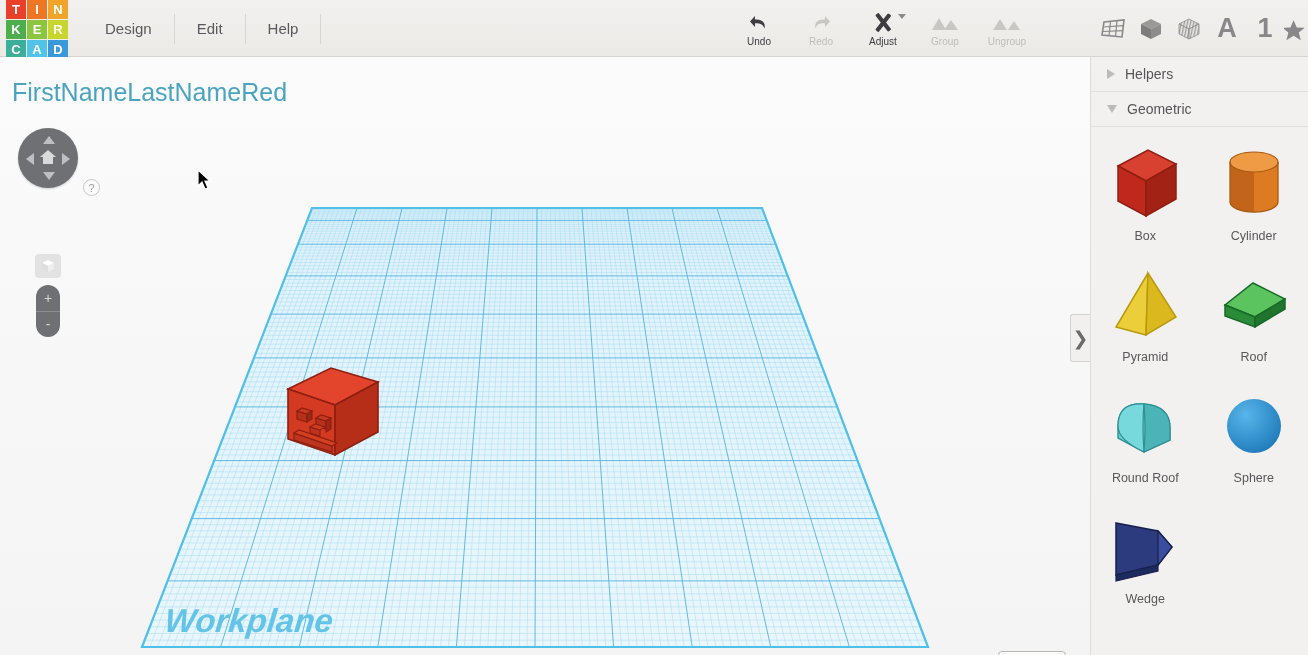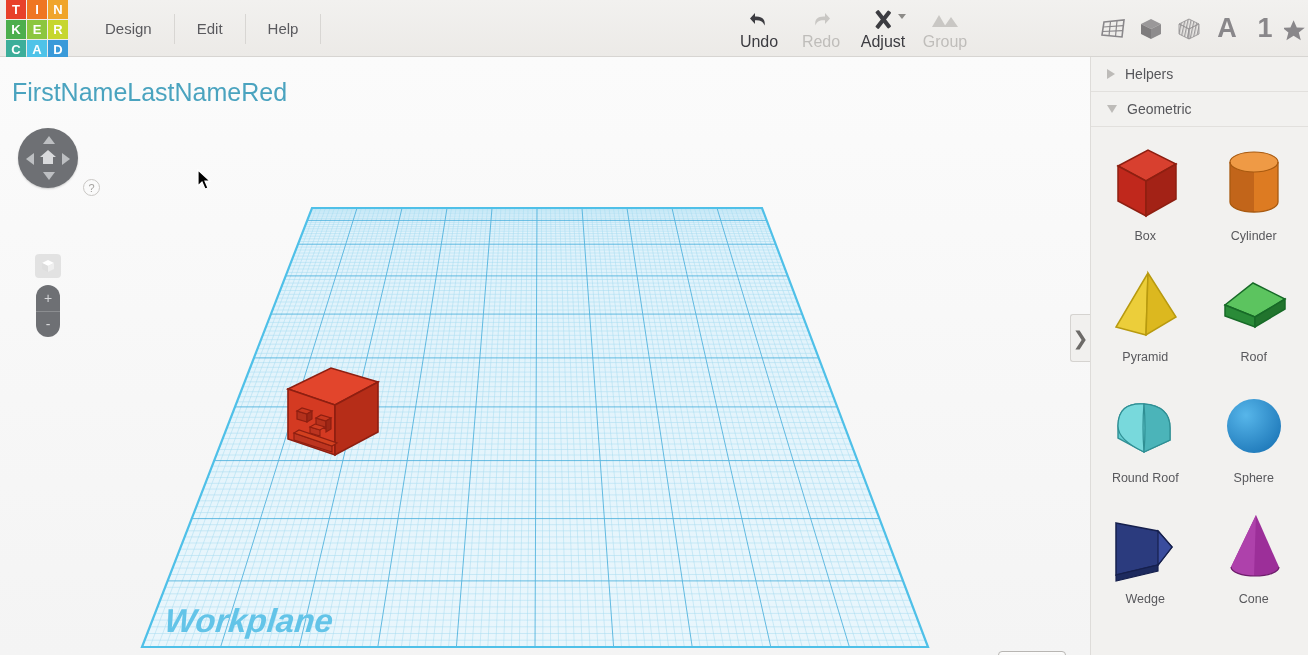--- a/index.html
+++ b/index.html
@@ -38,21 +38,21 @@
   }
   .menu-sep { width: 1px; height: 30px; background: #d8d6d3; align-self: center; }
 
   .tools { position: absolute; left: 728px; top: 0; height: 57px; display: flex; align-items: flex-start; }
   .tool {
     width: 62px; height: 57px; display: flex; flex-direction: column;
     align-items: center; justify-content: center; gap: 1px; cursor: pointer;
     position: relative;
   }
   .tool .glyph { height: 26px; display: flex; align-items: center; justify-content: center; }
-  .tool .lbl { font-size: 16px; line-height: 1; }
+  .tool .lbl { font-size: 10px; line-height: 1; }
   .tool.enabled .lbl { color: #3c3c41; }
   .tool.disabled .lbl { color: #bfbdba; }
   .tool.enabled svg { fill: #3c3c41; }
   .tool.disabled svg { fill: #c9c7c4; }
   .caret-dn { position: absolute; right: 8px; top: 14px; width: 0; height: 0;
     border-left: 4px solid transparent; border-right: 4px solid transparent;
     border-top: 5px solid #8d8b88; }
 
   .righticons { position: absolute; right: 0px; top: 0; height: 57px; display: flex; align-items: center; }
   .ricon { width: 38px; height: 57px; display: flex; align-items: center; justify-content: center; cursor: pointer; }
@@ -210,20 +210,29 @@
       <div class="tool disabled">
         <span class="glyph">
           <svg width="30" height="20" viewBox="0 0 30 20">
               <path d="M2 17 L9 5 L16 17 Z"></path>
               <path d="M14 17 L21 7 L28 17 Z"></path>
             </svg>
         </span>
         <span class="lbl">Group</span>
       </div>
 
+      <div class="tool disabled">
+        <span class="glyph">
+          <svg width="30" height="20" viewBox="0 0 30 20">
+              <path d="M1 17 L8 6 L15 17 Z"></path>
+              <path d="M16 17 L22 8 L28 17 Z"></path>
+            </svg>
+        </span>
+        <span class="lbl">Ungroup</span>
+      </div>
     </div>
 
     <div class="righticons">
       <div class="ricon">
         <svg width="26" height="26" viewBox="0 0 26 26">
           <path d="M4 6 L24 4 L22 21 L2 19 Z" fill="none" stroke="#89878a" stroke-width="1.6"></path>
           <path d="M10.5 5.3 L9 20" stroke="#89878a" stroke-width="1.2" fill="none"></path>
           <path d="M17 4.7 L15.5 20.5" stroke="#89878a" stroke-width="1.2" fill="none"></path>
           <path d="M3.3 11 L23.2 9.6" stroke="#89878a" stroke-width="1.2" fill="none"></path>
           <path d="M2.7 15.5 L22.6 14.6" stroke="#89878a" stroke-width="1.2" fill="none"></path>
@@ -647,26 +656,16 @@
         <span class="art">
           <svg width="86" height="86" viewBox="0 0 86 86">
             <path d="M14 20 L56 28 L70 44 L56 62 L14 72 Z" fill="#2b3b7e" stroke="#16204d" stroke-width="1.5"></path>
             <path d="M56 28 L70 44 L56 62 Z" fill="#3a4d9e" stroke="#16204d" stroke-width="1.2"></path>
             <path d="M14 72 L56 62 L56 68 L14 78 Z" fill="#1d2a5e" stroke="#16204d" stroke-width="1.2"></path>
           </svg>
         </span>
         <span class="cap">Wedge</span>
       </div>
 
-      <div class="shape-cell">
-        <span class="art">
-          <svg width="86" height="86" viewBox="0 0 86 86">
-            <path d="M45 12 L68 64 A24 9 0 0 1 20 64 Z" fill="#9c2f99"></path>
-            <path d="M45 12 L43 73 A24 9 0 0 1 20 64 Z" fill="#ae41ab"></path>
-            <path d="M20 64 A24 9 0 0 0 68 64" fill="none" stroke="#6d1d6b" stroke-width="1.2"></path>
-          </svg>
-        </span>
-        <span class="cap">Cone</span>
-      </div>
 
     </div>
   </div>
 </div>
 
 </body></html>

